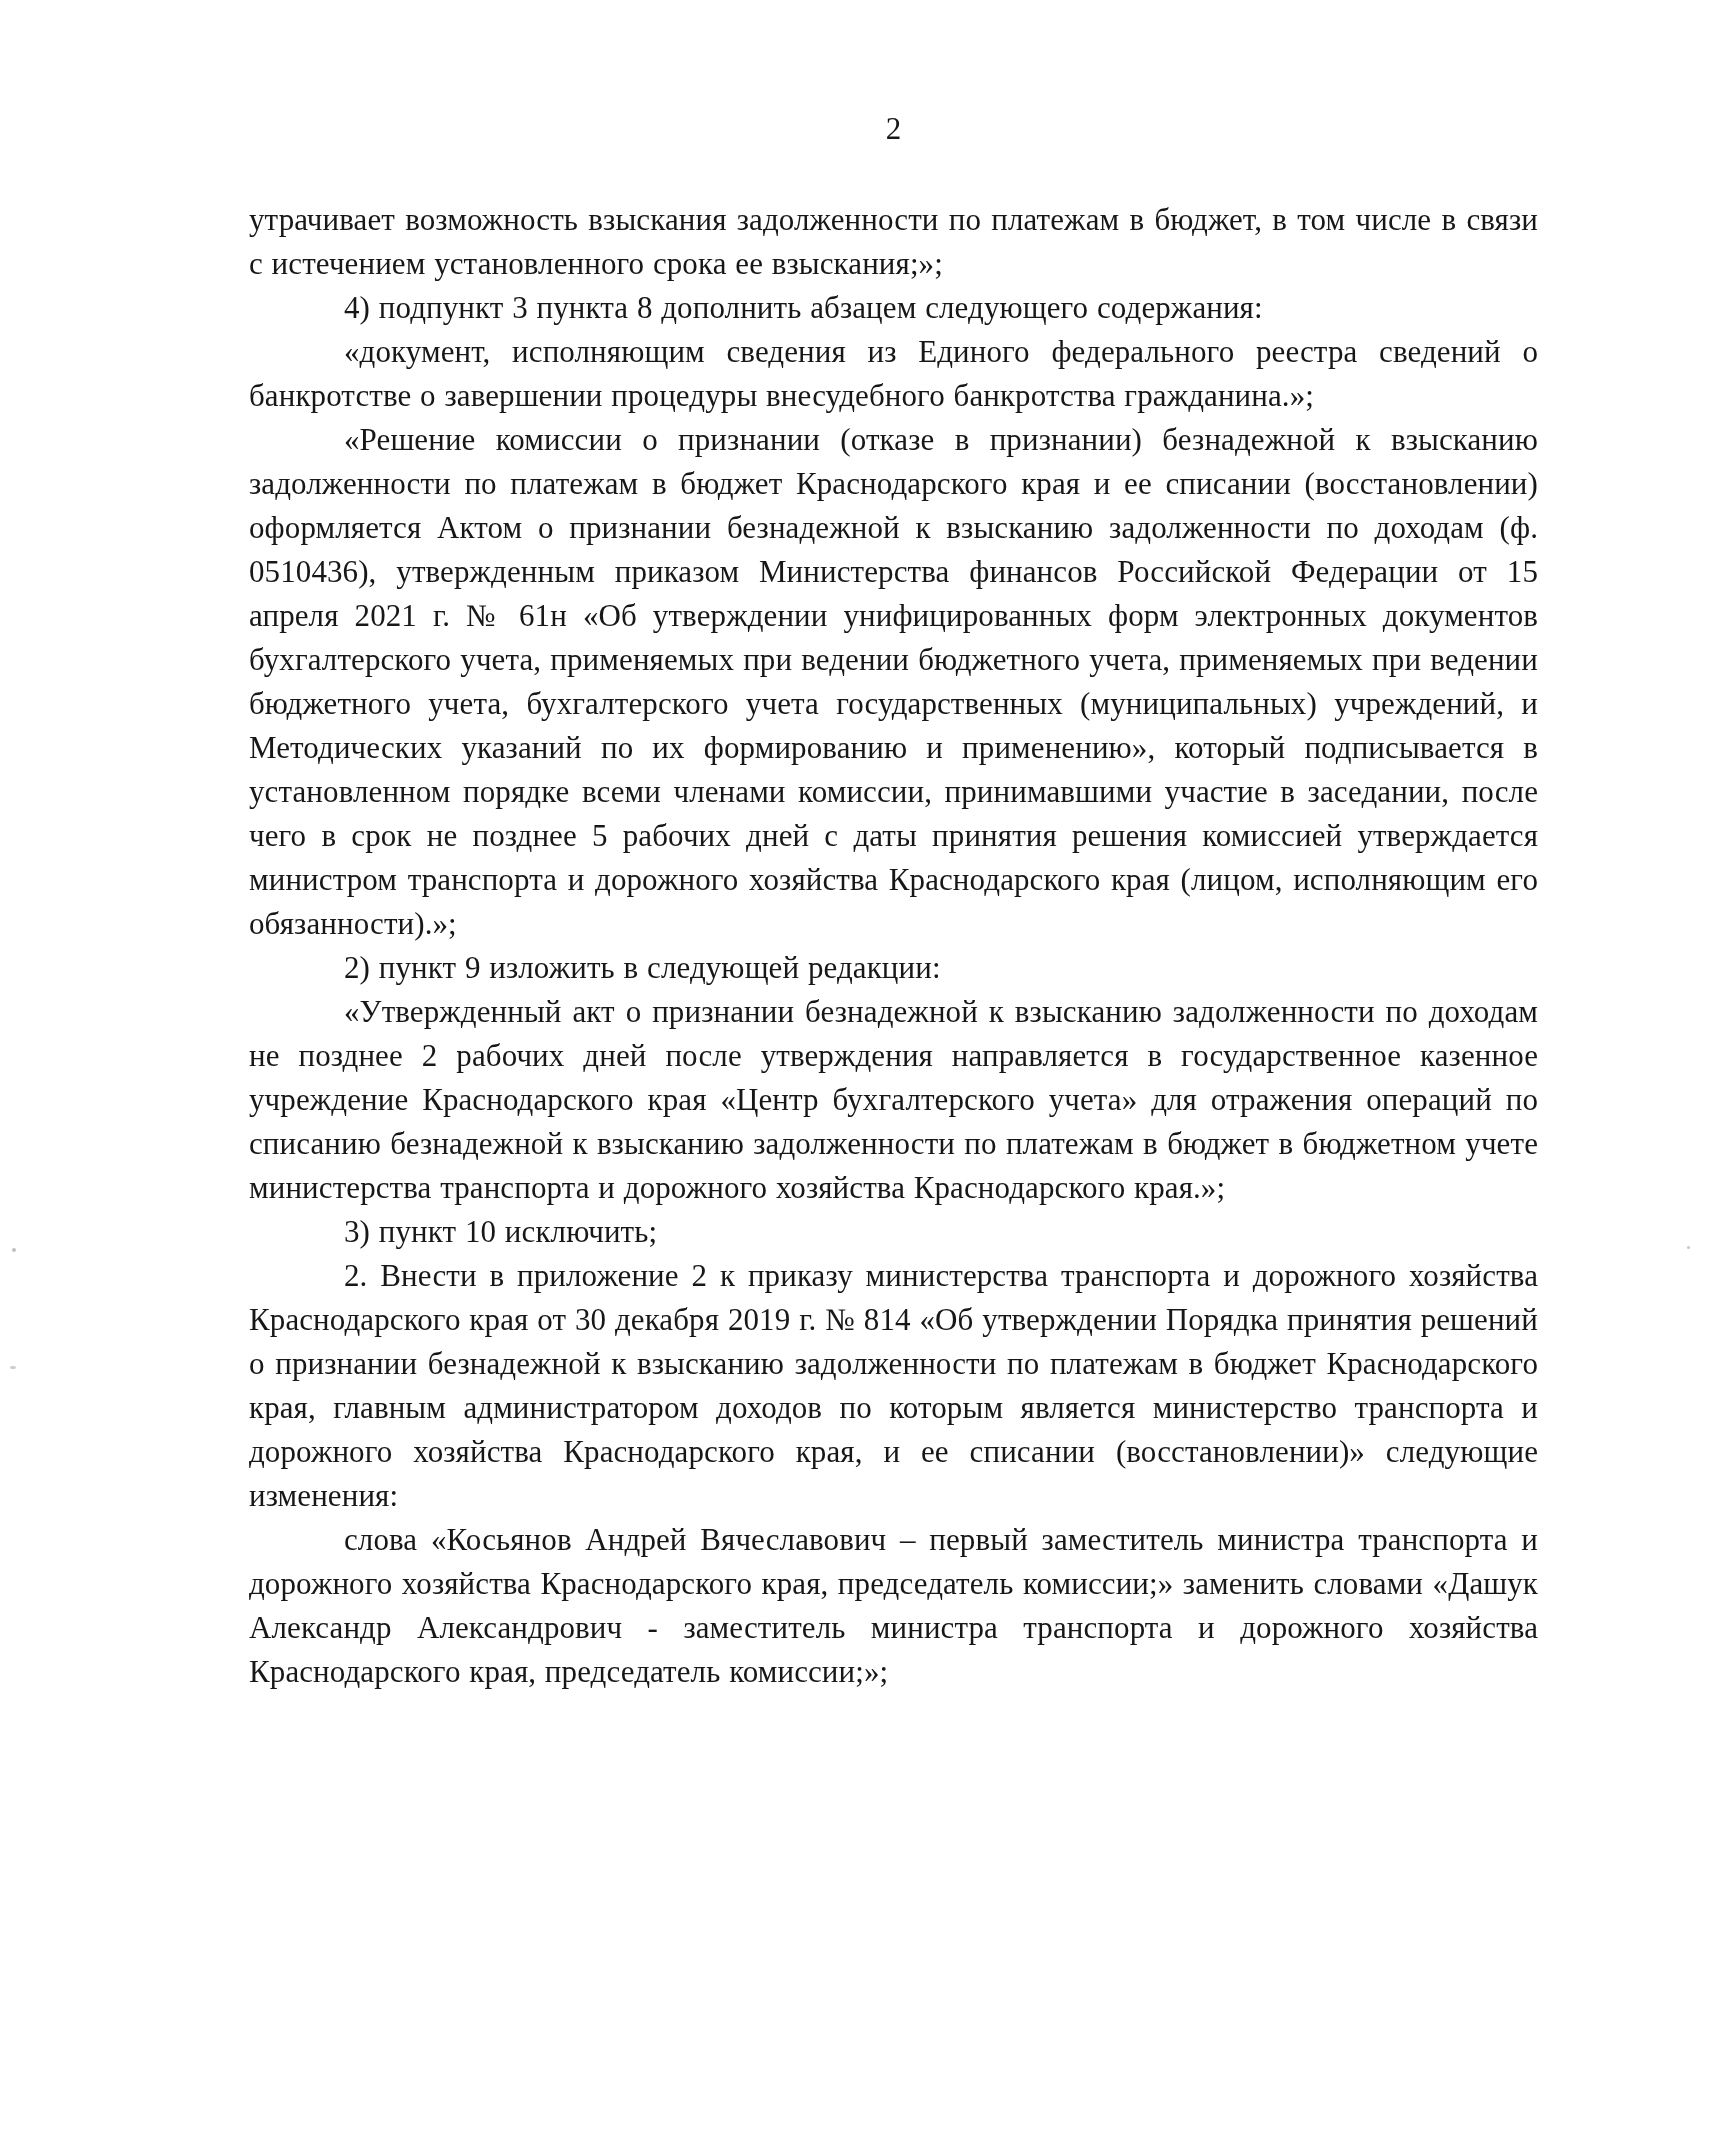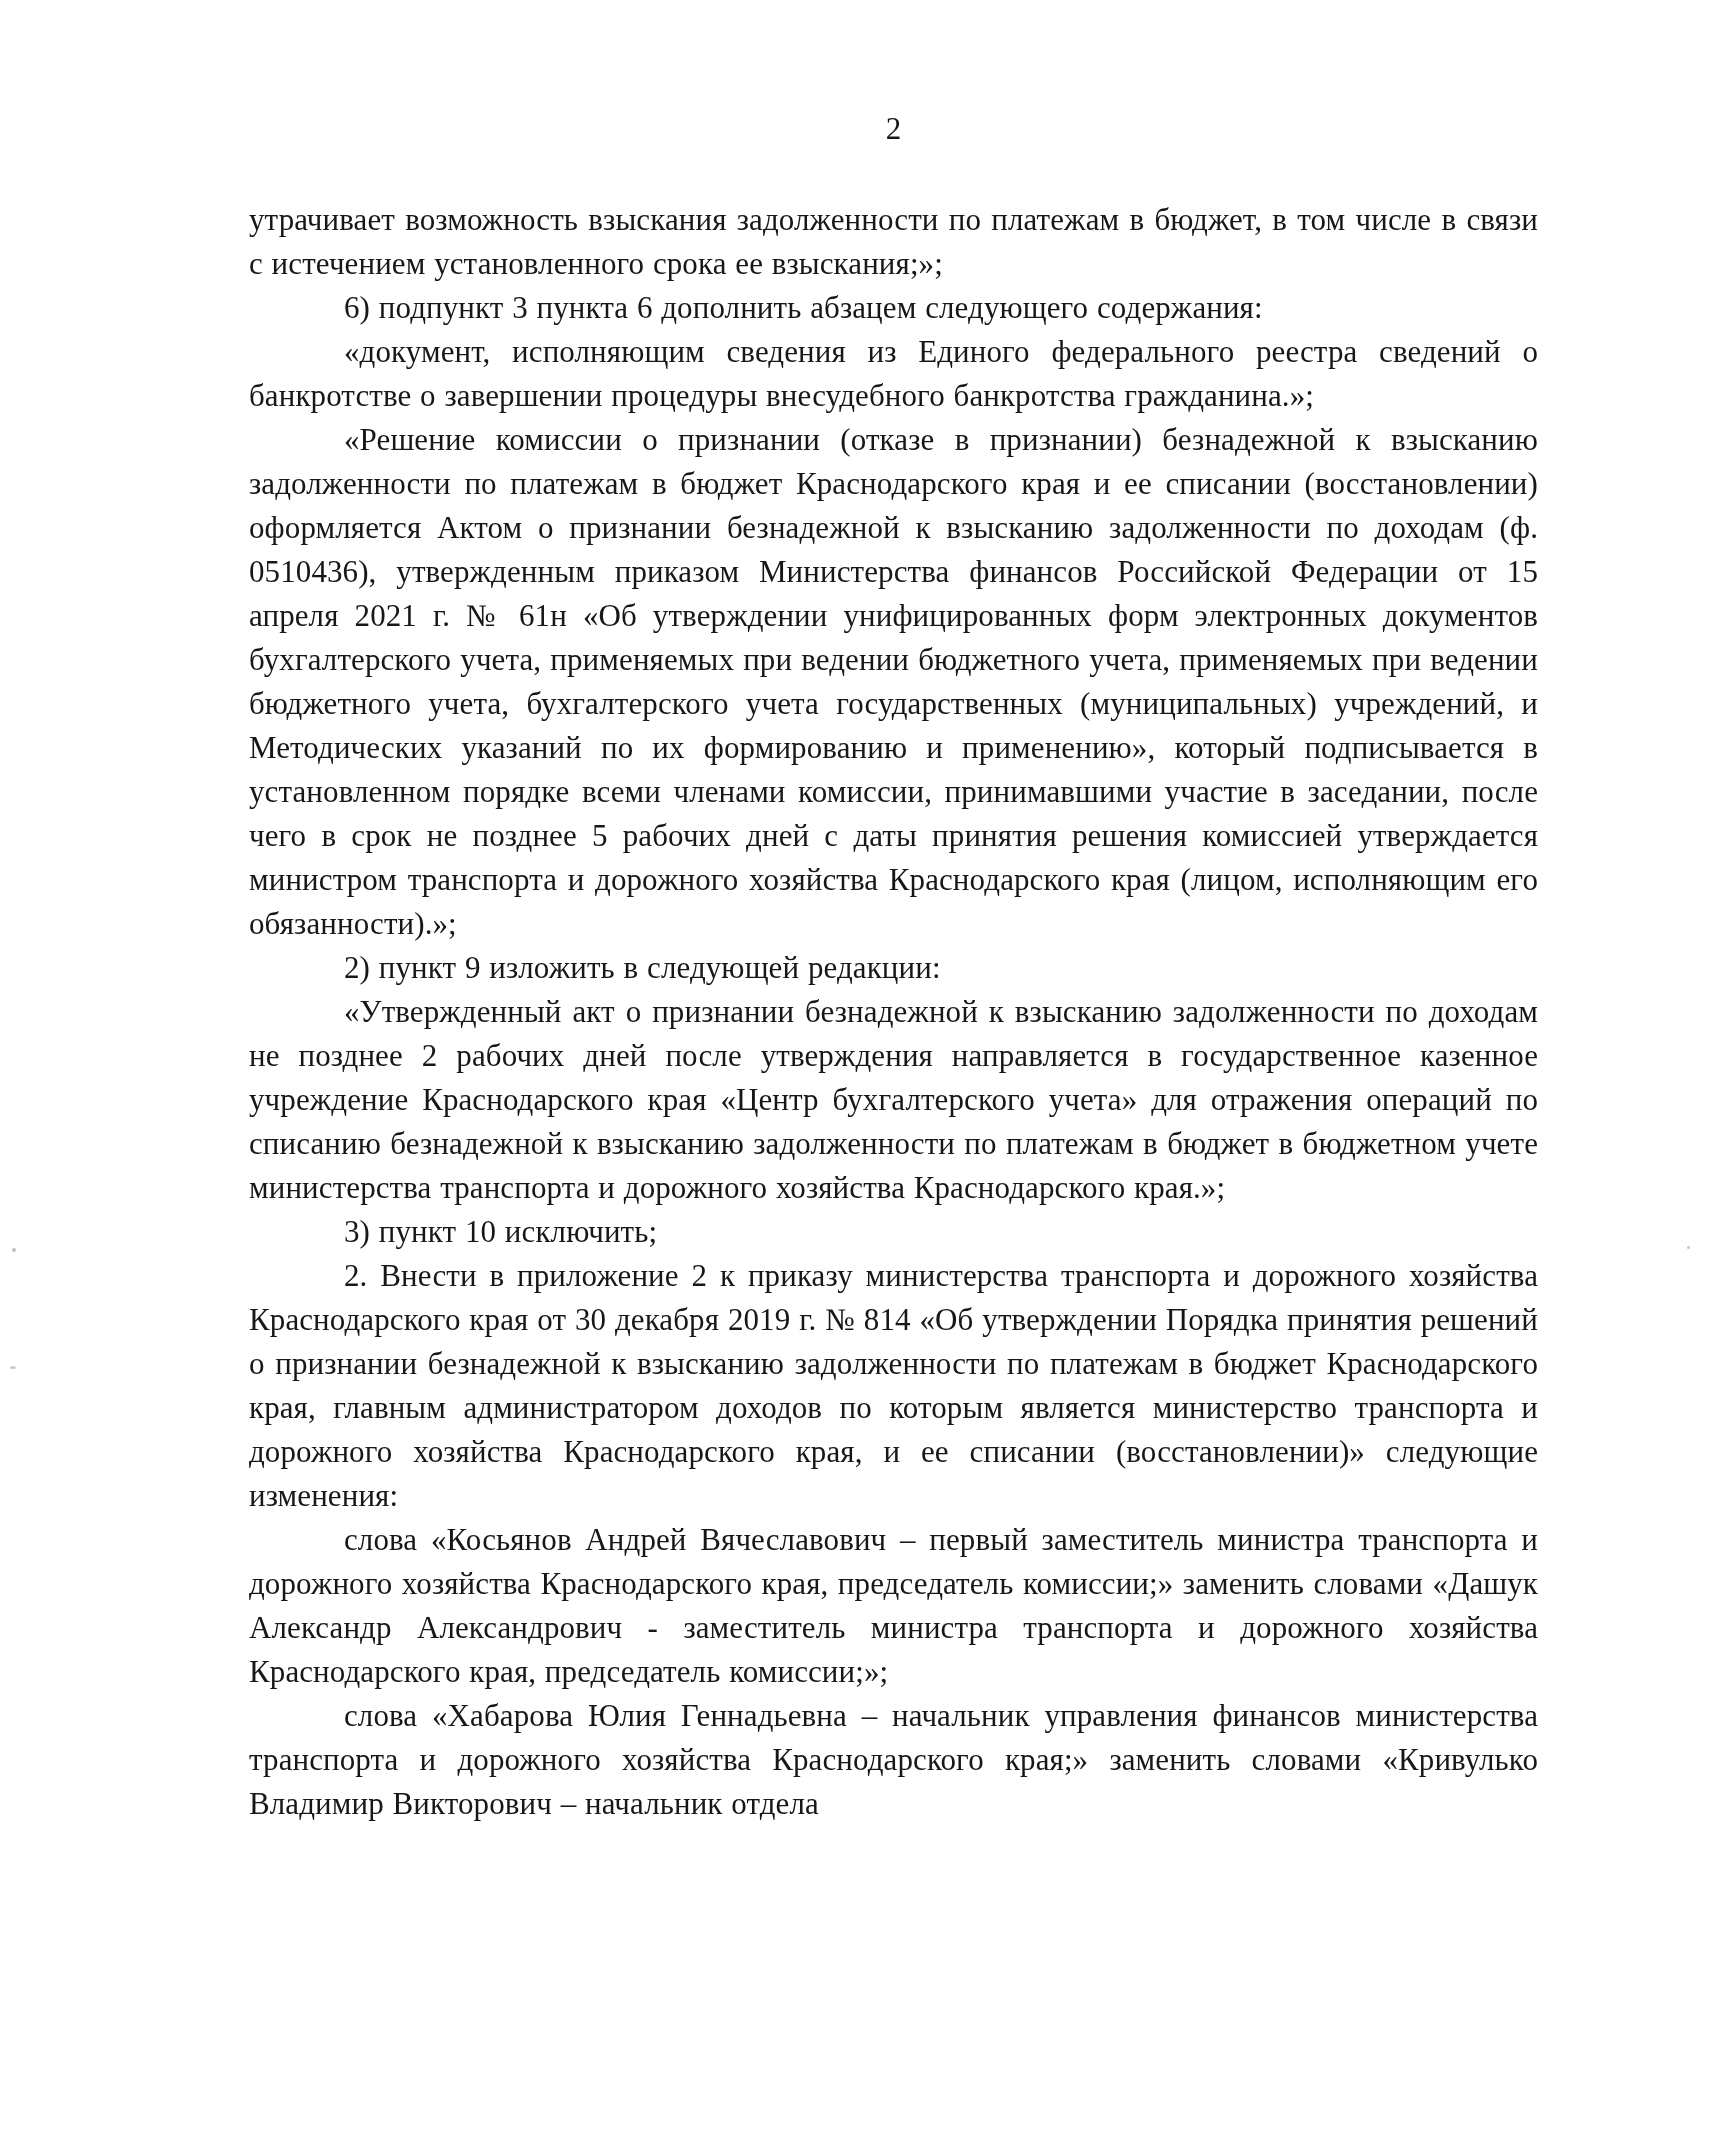--- a/index.html
+++ b/index.html
@@ -50,27 +50,26 @@
   .speck-2 { left: 9.5px;  top: 1366px; width: 6px; height: 3.4px;  opacity: .45; }
   .speck-3 { right: 19px; top: 1246px; width: 3.4px;  height: 3.4px;  opacity: .5;  }
 </style>
 </head>
 <body>
 
 <div class="page">
   <div class="page-number">2</div>
 
   <p class="para no-indent">утрачивает возможность взыскания задолженности по платежам в бюджет, в том числе в связи с истечением установленного срока ее взыскания;»;</p>
-  <p class="para">6) подпункт 3 пункта 6 дополнить абзацем следующего содержания:</p>
+  <p class="para">4) подпункт 3 пункта 8 дополнить абзацем следующего содержания:</p>
   <p class="para">«документ, исполняющим сведения из Единого федерального реестра сведений о банкротстве о завершении процедуры внесудебного банкротства гражданина.»;</p>
   <p class="para">«Решение комиссии о признании (отказе в признании) безнадежной к взысканию задолженности по платежам в бюджет Краснодарского края и ее списании (восстановлении) оформляется Актом о признании безнадежной к взысканию задолженности по доходам (ф. 0510436), утвержденным приказом Министерства финансов Российской Федерации от 15 апреля 2021 г. № 61н «Об утверждении унифицированных форм электронных документов бухгалтерского учета, применяемых при ведении бюджетного учета, применяемых при ведении бюджетного учета, бухгалтерского учета государственных (муниципальных) учреждений, и Методических указаний по их формированию и применению», который подписывается в установленном порядке всеми членами комиссии, принимавшими участие в заседании, после чего в срок не позднее 5 рабочих дней с даты принятия решения комиссией утверждается министром транспорта и дорожного хозяйства Краснодарского края (лицом, исполняющим его обязанности).»;</p>
   <p class="para">2) пункт 9 изложить в следующей редакции:</p>
   <p class="para">«Утвержденный акт о признании безнадежной к взысканию задолженности по доходам не позднее 2 рабочих дней после утверждения направляется в государственное казенное учреждение Краснодарского края «Центр бухгалтерского учета» для отражения операций по списанию безнадежной к взысканию задолженности по платежам в бюджет в бюджетном учете министерства транспорта и дорожного хозяйства Краснодарского края.»;</p>
   <p class="para">3) пункт 10 исключить;</p>
   <p class="para">2. Внести в приложение 2 к приказу министерства транспорта и дорожного хозяйства Краснодарского края от 30 декабря 2019 г. № 814 «Об утверждении Порядка принятия решений о признании безнадежной к взысканию задолженности по платежам в бюджет Краснодарского края, главным администратором доходов по которым является министерство транспорта и дорожного хозяйства Краснодарского края, и ее списании (восстановлении)» следующие изменения:</p>
   <p class="para">слова «Косьянов Андрей Вячеславович – первый заместитель министра транспорта и дорожного хозяйства Краснодарского края, председатель комиссии;» заменить словами «Дашук Александр Александрович - заместитель министра транспорта и дорожного хозяйства Краснодарского края, председатель комиссии;»;</p>
-  <p class="para">слова «Хабарова Юлия Геннадьевна – начальник управления финансов министерства транспорта и дорожного хозяйства Краснодарского края;» заменить словами «Кривулько Владимир Викторович – начальник отдела</p>
 </div>
 
 <span class="speck speck-1"></span>
 <span class="speck speck-2"></span>
 <span class="speck speck-3"></span>
 
 
 </body></html>

